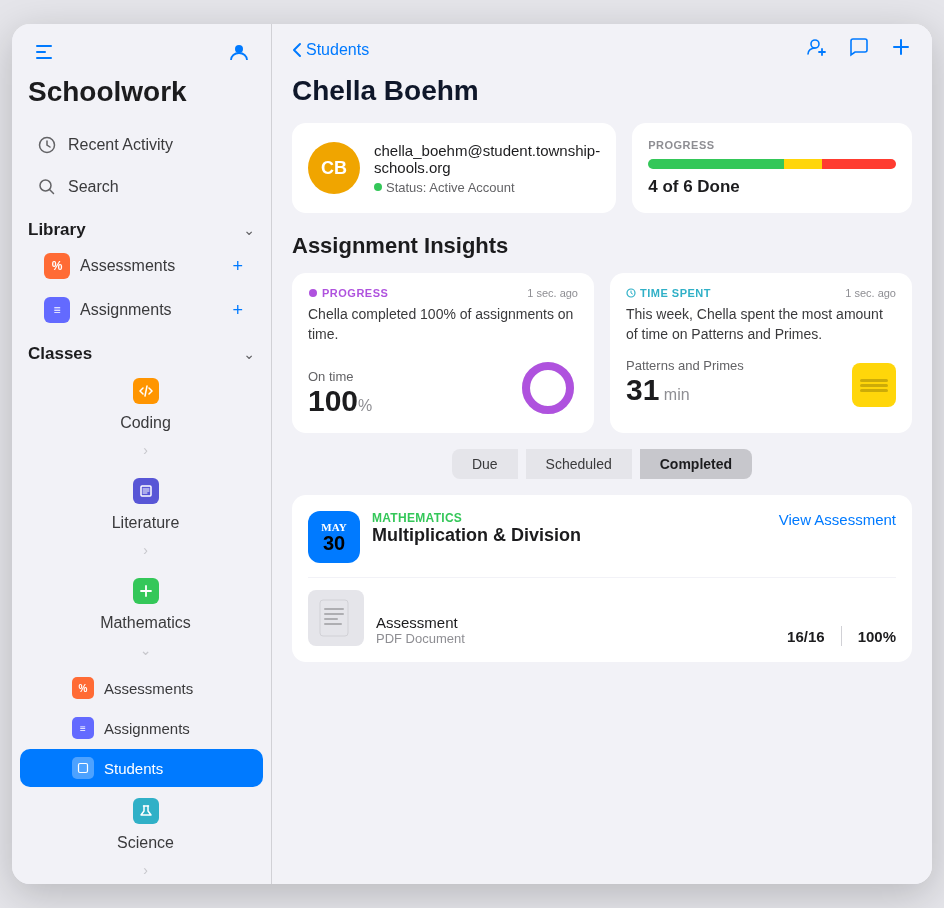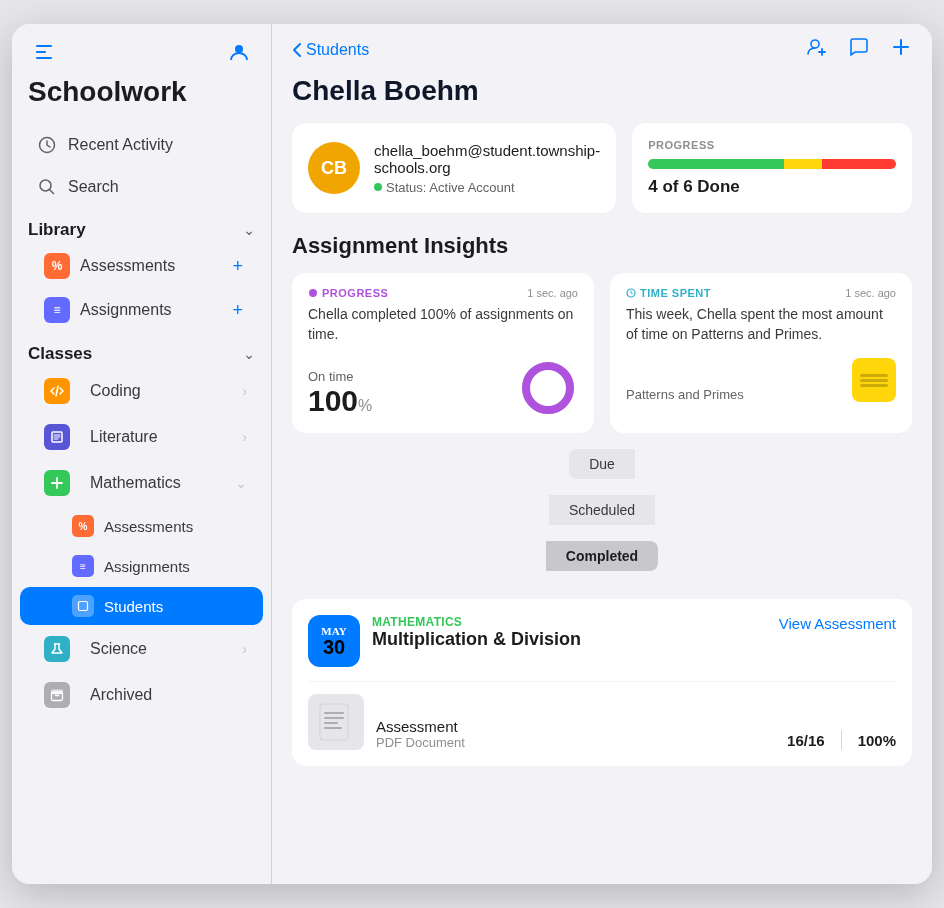--- a/index.html
+++ b/index.html
@@ -114,23 +114,24 @@
       font-size: 14px;
       color: white;
     }
     .icon-assessments { background: #ff6b35; }
     .icon-assignments { background: #636aff; }
     .class-item {
       display: flex;
       align-items: center;
       padding: 9px 16px 9px 24px;
       cursor: pointer;
-      gap: 20px;
+      gap: 10px;
       border-radius: 10px;
       margin: 1px 8px;
+      flex-direction: column;
     }
     .class-icon {
       width: 26px;
       height: 26px;
       border-radius: 6px;
       display: flex;
       align-items: center;
       justify-content: center;
       font-size: 15px;
     }
@@ -373,23 +374,22 @@
       width: 28px;
       height: 3px;
       background: rgba(0,0,0,0.2);
       border-radius: 2px;
     }
     
     .tabs-row {
       display: flex;
       align-items: center;
       justify-content: center;
-      gap: 16px;
-      margin-bottom: 28px;
-      flex-direction: column;
+      gap: 8px;
+      margin-bottom: 16px;
     }
     .tab-btn {
       padding: 7px 20px;
       font-size: 14px;
       font-weight: 500;
       background: #e5e5ea;
       color: #3a3a3c;
       border: none;
       cursor: pointer;
     }
@@ -717,20 +717,24 @@
                 <path d="M5 3v2l1.5 1" stroke="#30b0c7" stroke-width="1" stroke-linecap="round"></path>
               </svg>
               <span>TIME SPENT</span>
             </div>
             <span class="insight-time">1 sec. ago</span>
           </div>
           <div class="insight-desc">This week, Chella spent the most amount of time on Patterns and Primes.</div>
           <div class="patterns-card-bottom">
             <div>
               <div class="insight-metric-label">Patterns and Primes</div>
+              <div>
+                <span class="insight-metric-value">31</span>
+                <span class="insight-metric-unit">min</span>
+              </div>
             </div>
             <div class="note-icon">
               <div class="note-line"></div>
               <div class="note-line"></div>
               <div class="note-line"></div>
             </div>
           </div>
         </div>
       </div>
 

